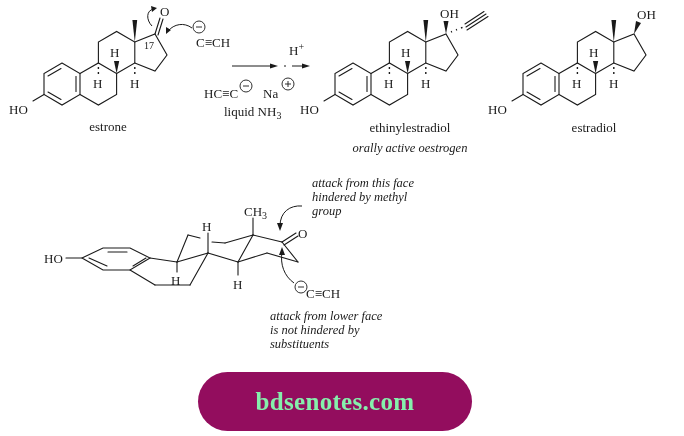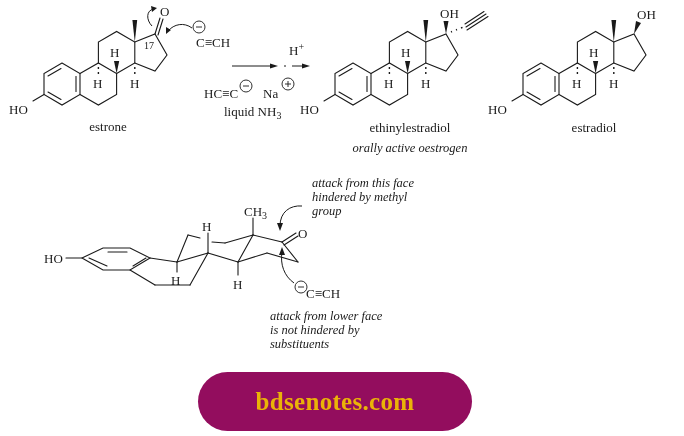--- a/index.html
+++ b/index.html
@@ -11,21 +11,21 @@
   .hash { stroke: #1a1a1a; stroke-width: 1.4; }
   .atom { font-family: "Liberation Serif", serif; font-size: 13px; fill: #1a1a1a; }
   .small { font-family: "Liberation Serif", serif; font-size: 10px; fill: #1a1a1a; }
   .label { font-family: "Liberation Serif", serif; font-size: 13px; fill: #1a1a1a; }
   .italic { font-family: "Liberation Serif", serif; font-size: 12.5px; font-style: italic; fill: #1a1a1a; }
   .charge { stroke: #1a1a1a; stroke-width: 0.9; fill: #ffffff; }
   .arrow { stroke: #1a1a1a; stroke-width: 1; fill: none; }
   .arrowhead { fill: #1a1a1a; }
   .watermark {
     position: absolute; left: 198px; top: 372px; width: 274px; height: 59px;
-    border-radius: 30px; background: #930d5e; color: #eab308;
+    border-radius: 30px; background: #930d5e; color: #86efac;
     display: flex; align-items: center; justify-content: center;
     font-family: "Liberation Serif", serif; font-weight: bold; font-size: 25px; letter-spacing: 0.3px;
   }
 </style>
 </head>
 <body>
 
 <svg id="diagram" viewBox="0 0 684 436" xmlns="http://www.w3.org/2000/svg">
   <defs>
     <g id="steroid-core">

